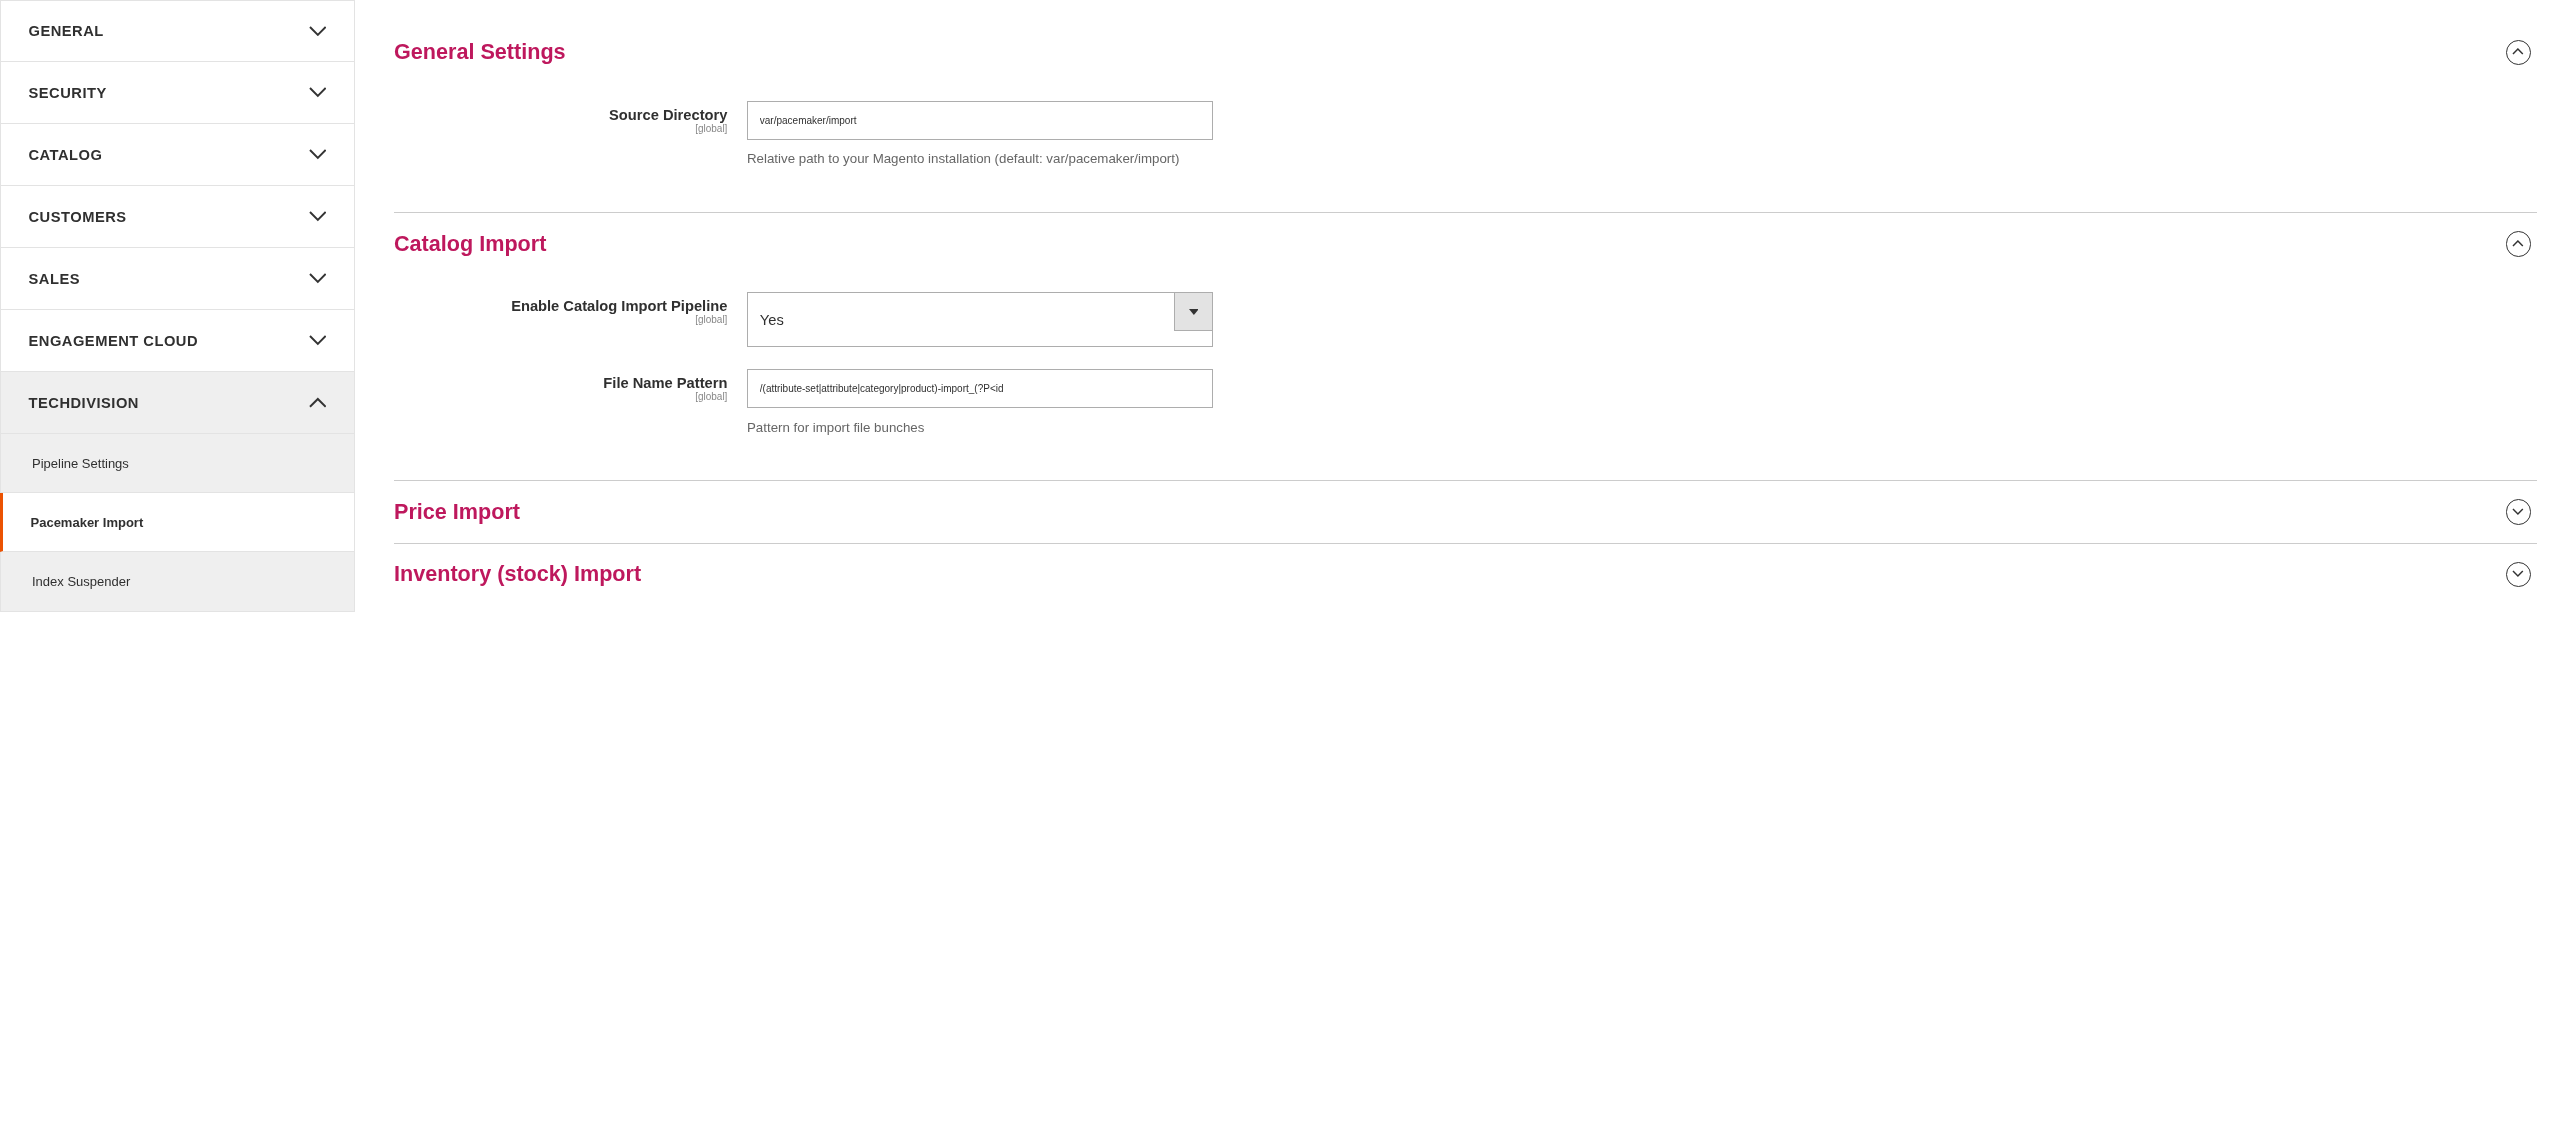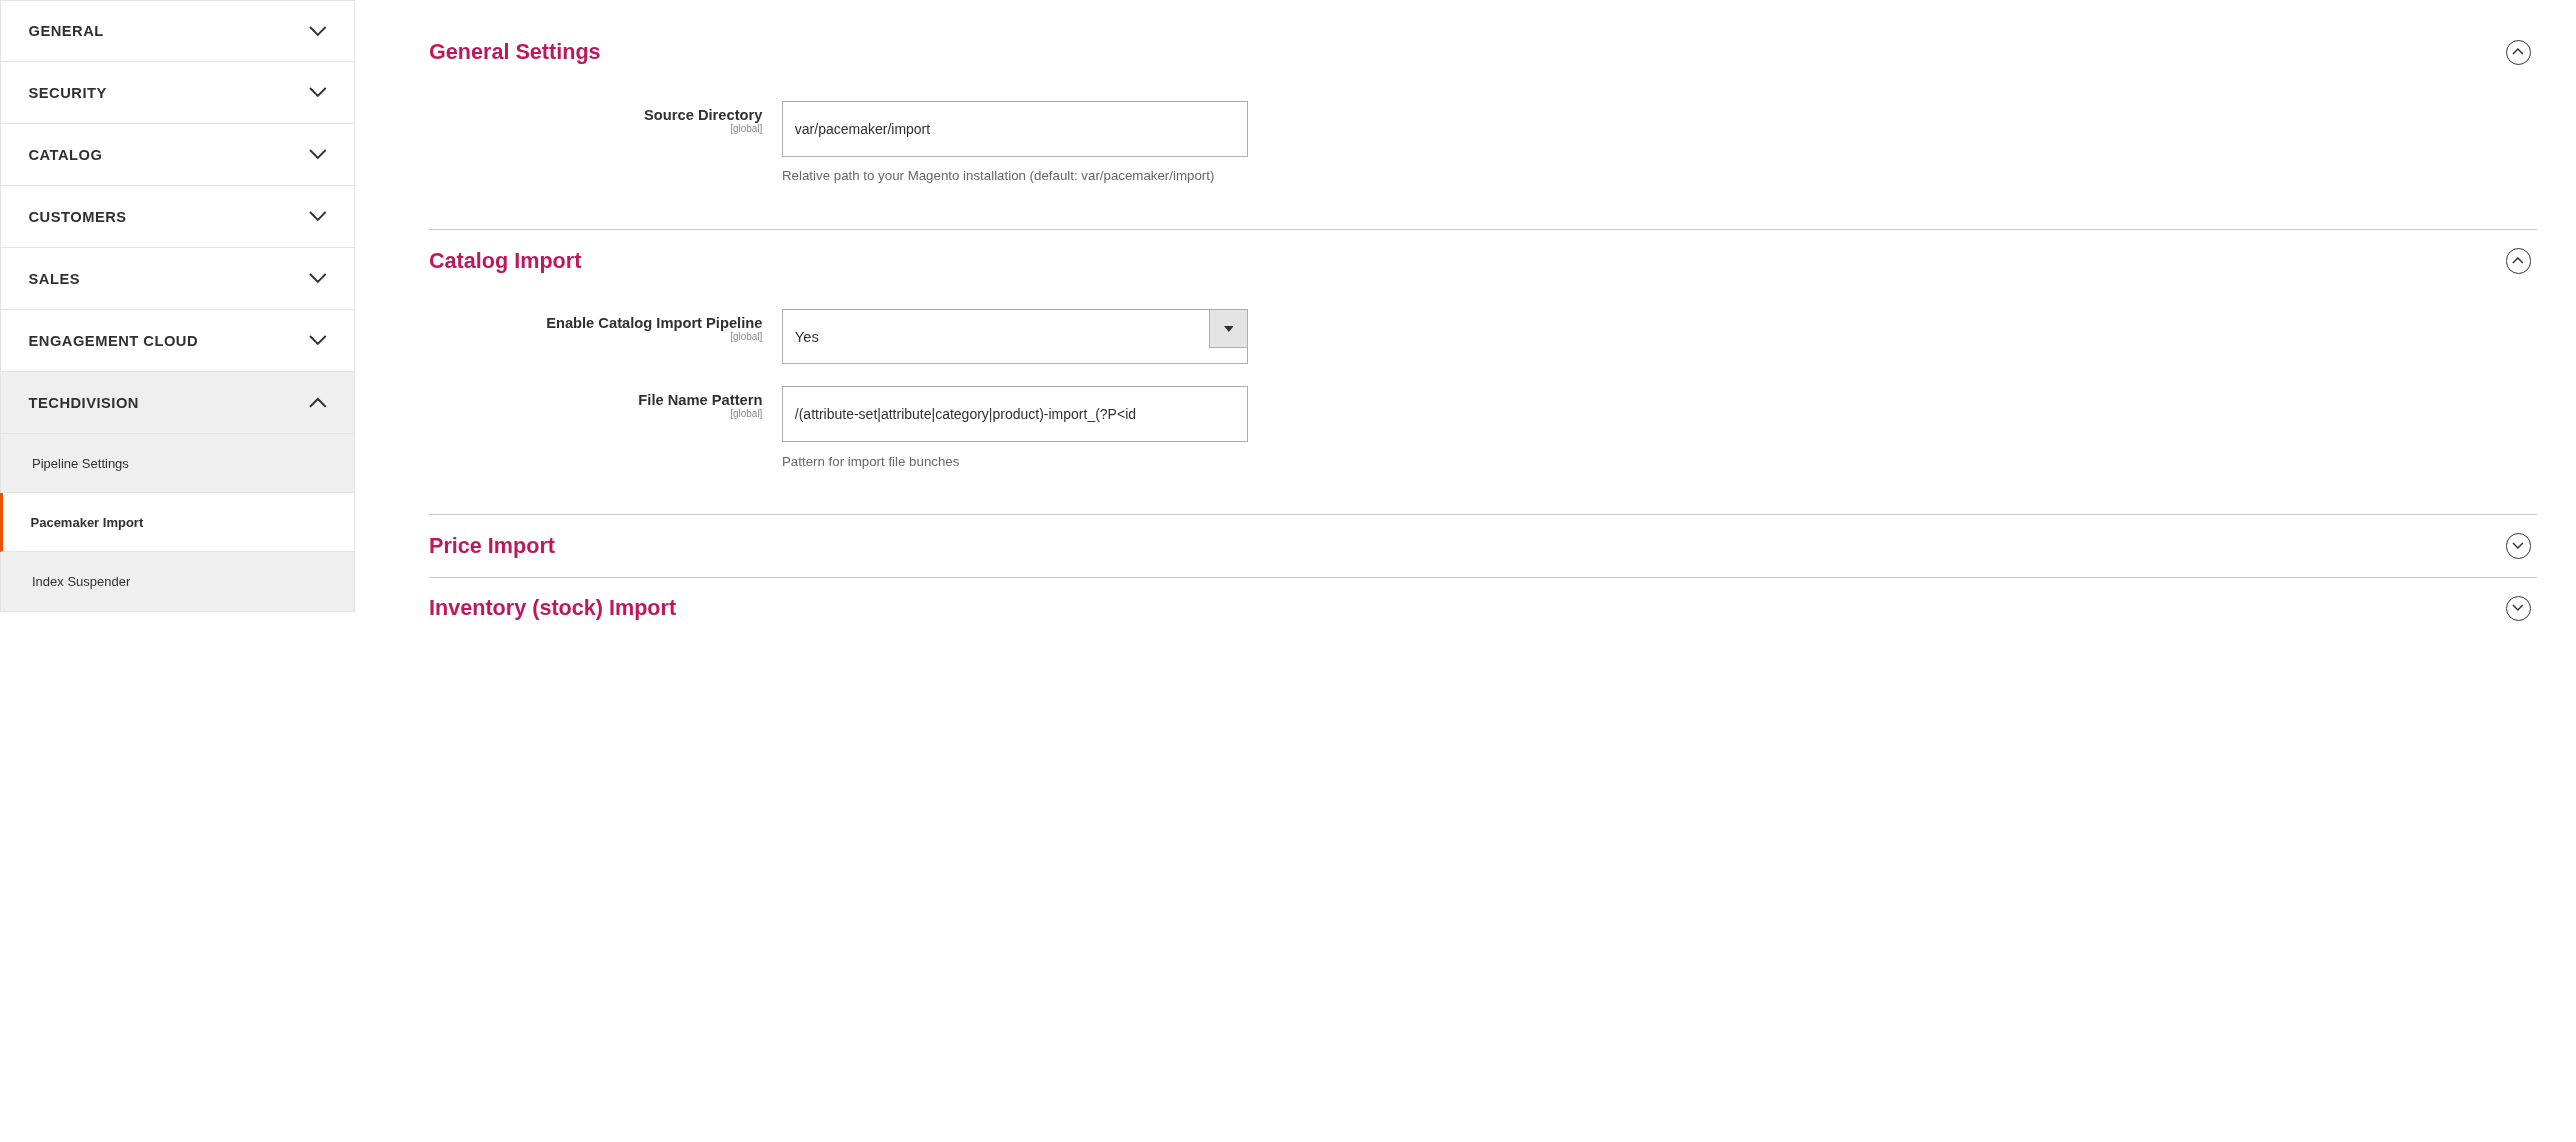--- a/index.html
+++ b/index.html
@@ -1,36 +1,36 @@
 <!DOCTYPE html>
 <html><head>
 <meta charset="utf-8">
 <style>
 * { box-sizing: border-box; margin: 0; padding: 0; }
 body { font-family: 'Helvetica Neue', Helvetica, Arial, sans-serif; background: #fff; color: #333; font-size: 13.7px; }
-.layout { display: flex; gap: 35px; }
+.layout { display: flex; }
 .sidebar { width: 355px; flex-shrink: 0; }
 .sidebar-item { display: flex; align-items: center; justify-content: space-between; padding: 0 27.5px; height: 62px; border: 1px solid #e3e3e3; border-top: none; cursor: pointer; background: #fff; }
 .sidebar-item:first-child { border-top: 1px solid #e3e3e3; }
 .sidebar-item span.label { font-weight: 600; font-size: 14.7px; letter-spacing: 0.5px; color: #303030; }
 .sidebar-item.expanded { background: #efefef; }
 .sidebar-sub { background: #efefef; border: 1px solid #e3e3e3; border-top: none; padding: 21.6px 31px; cursor: pointer; font-size: 13px; color: #303030; }
 .sidebar-sub.active { background: #fff; border-left: 3.9px solid #eb5202; padding-left: 27.5px; font-weight: 700; }
 .chevron { width: 17.7px; height: 10.8px; display: inline-flex; }
 .main { flex: 1; padding: 21.6px 39px 0 39px; }
 .section { border-bottom: 1px solid #ccc; }
 .section-head { display: flex; justify-content: space-between; align-items: center; padding: 17.7px 0; cursor: pointer; }
 .section-head h2 { font-size: 21.6px; font-weight: 600; color: #be185d; }
 .section-body { padding: 17.7px 0 33px 0; }
 .field-row { display: flex; margin-bottom: 9.8px; }
 .field-label { width: 353px; text-align: right; padding-right: 19.6px; padding-top: 5.9px; }
 .field-label .lbl { font-size: 14.7px; font-weight: 600; color: #303030; }
 .field-label .scope { font-size: 10px; color: #888; }
 .field-control { width: 466px; }
-.field-control input[type=text] { width: 100%; height: 56px; border: 1px solid #adadad; padding: 0 11.8px; font-size: 14px; color: #303030; }
+.field-control input[type=text] { width: 100%; height: 39px; border: 1px solid #adadad; padding: 0 11.8px; font-size: 10px; color: #303030; }
 .select-wrap { position: relative; }
 .field-control select { width: 100%; height: 55px; border: 1px solid #adadad; padding: 0 11.8px; font-size: 14.7px; color: #303030; appearance: none; -webkit-appearance: none; background: #fff; }
 .select-arrow { position: absolute; right: 0; top: 0; width: 39px; height: 39px; background: #e3e3e3; border: 1px solid #adadad; border-left: 1px solid #adadad; display: flex; align-items: center; justify-content: center; pointer-events: none; }
 .select-arrow svg { width: 9.8px; height: 5.9px; }
 .field-note { font-size: 13.3px; color: #666; margin-top: 9.8px; line-height: 1.5; }
 .collapse-icon { width: 25.5px; height: 25.5px; border: 1.5px solid #333; border-radius: 50%; display: flex; align-items: center; justify-content: center; margin-right: 5.9px; }
 .collapse-icon svg { width: 11.8px; height: 7.9px; }
 .section:first-child { border-bottom: 1px solid #ccc; }
 .section-last { border-bottom: none; }
 </style>

